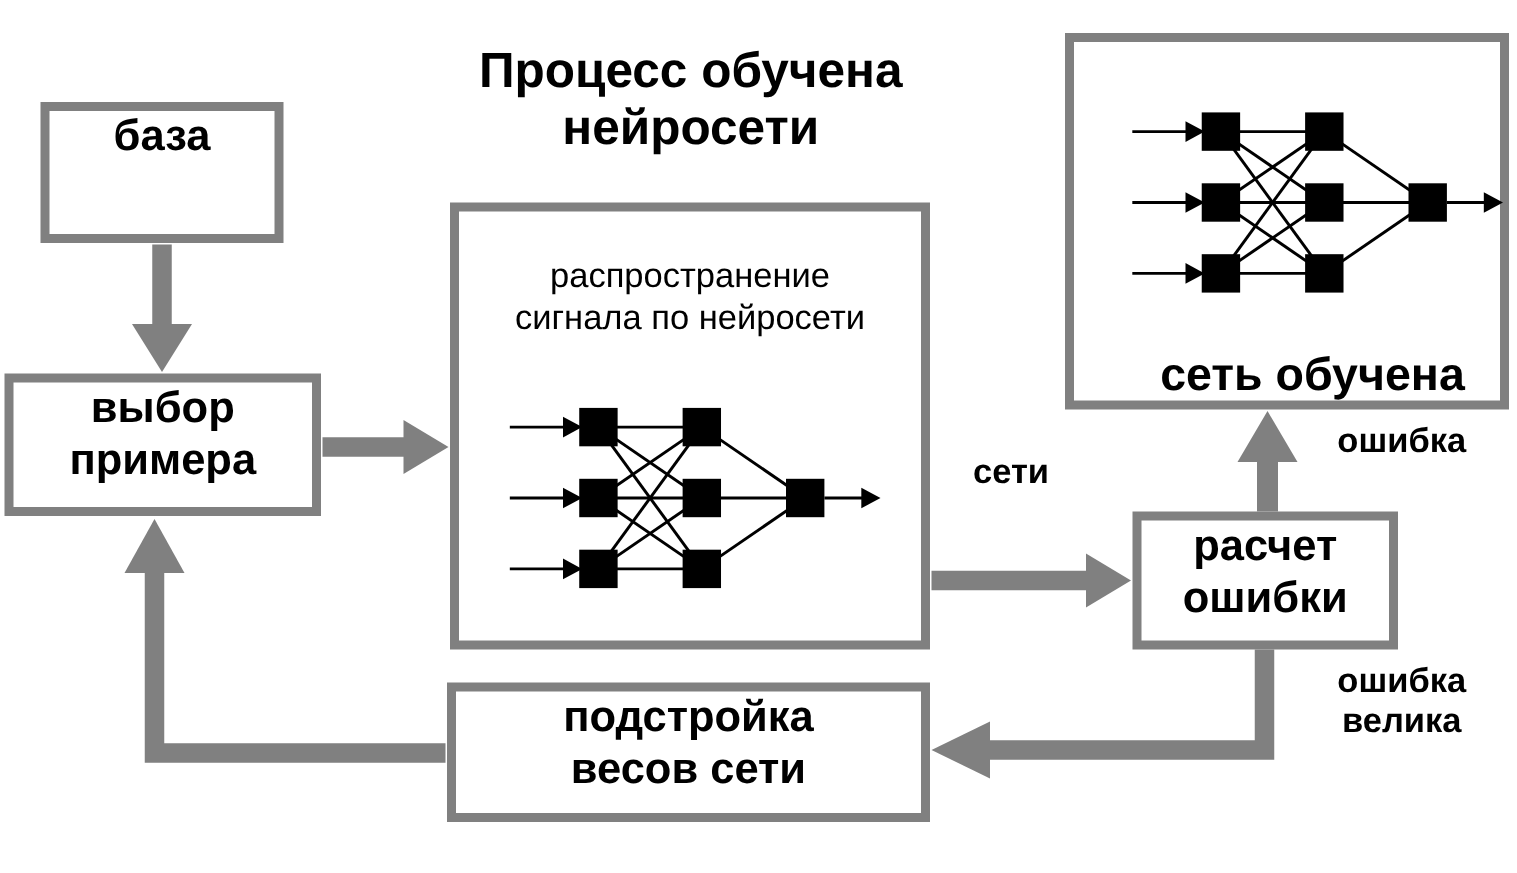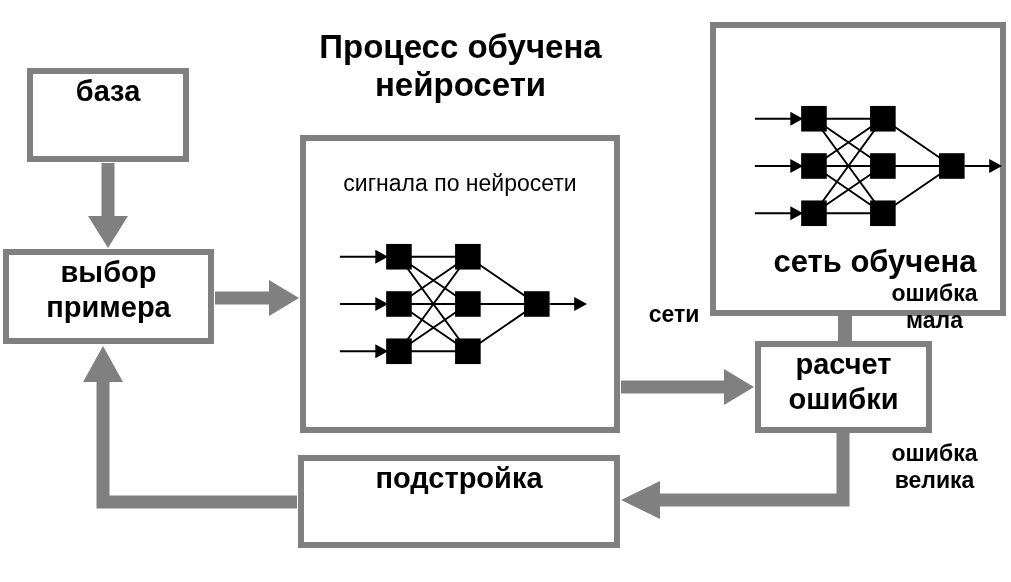--- a/index.html
+++ b/index.html
@@ -29,21 +29,21 @@
     align-items: center;
     justify-content: flex-start;
     text-align: center;
   }
   .box .ln { display: block; }
   .label-lg { font-weight: bold; font-size: 29px; line-height: 35px; }
   .db-box      { left: 27px;  top: 68px;  width: 162px; height: 94px; }
   .select-box  { left: 3px;   top: 249px; width: 211px; height: 95px; }
   .center-box  { left: 300px; top: 135px; width: 320px; height: 298px; justify-content: flex-start; }
   .error-box   { left: 755px; top: 341px; width: 177px; height: 92px; }
-  .trained-box { left: 710px; top: 22px;  width: 296px; height: 294px; justify-content: center; padding-left: 34px; }
+  .trained-box { left: 710px; top: 22px;  width: 296px; height: 251px; justify-content: space-between; padding-left: 34px; }
   .adjust-box  { left: 298px; top: 455px; width: 322px; height: 93px; }
 
   .prop-label { margin-top: 28px; font-size: 23px; line-height: 28px; font-weight: normal; }
   .center-box .nn-svg { margin-top: 33px; }
   .trained-box .nn-svg { margin-top: 33px; }
   .trained-label { margin-top: 5px; font-weight: bold; font-size: 31px; line-height: 34px; }
 
   .diagram-title {
     position: absolute;
     left: 268px; top: 28px; width: 385px;
@@ -116,20 +116,21 @@
     <span class="ln">база</span>
   </div>
 
   <div class="box select-box label-lg">
     <span class="ln">выбор</span>
     <span class="ln">примера</span>
   </div>
 
   <div class="box center-box">
     <div class="prop-label">
+      <span class="ln">распространение</span>
       <span class="ln">сигнала по нейросети</span>
     </div>
     <svg class="nn-svg" width="256" height="148" viewBox="0 0 260 150">
       <g stroke="#000000" stroke-width="2" fill="none">
         <line x1="68" y1="27" x2="138" y2="27"></line>
         <line x1="68" y1="27" x2="138" y2="75"></line>
         <line x1="68" y1="27" x2="138" y2="123"></line>
         <line x1="68" y1="75" x2="138" y2="27"></line>
         <line x1="68" y1="75" x2="138" y2="75"></line>
         <line x1="68" y1="75" x2="138" y2="123"></line>
@@ -197,27 +198,27 @@
         <rect x="125" y="62" width="26" height="26"></rect>
         <rect x="125" y="110" width="26" height="26"></rect>
         <rect x="195" y="62" width="26" height="26"></rect>
       </g>
     </svg>
     <div class="trained-label">сеть обучена</div>
   </div>
 
   <div class="box adjust-box label-lg">
     <span class="ln">подстройка</span>
+    <span class="ln">весов сети</span>
   </div>
 
   <div class="edge-label answer-label">
     <span class="ln">сети</span>
   </div>
   <div class="edge-label err-small-label">
     <span class="ln">ошибка</span>
-    <span class="ln">мала</span>
   </div>
   <div class="edge-label err-large-label">
     <span class="ln">ошибка</span>
     <span class="ln">велика</span>
   </div>
 
 </div>
 
 </body></html>

